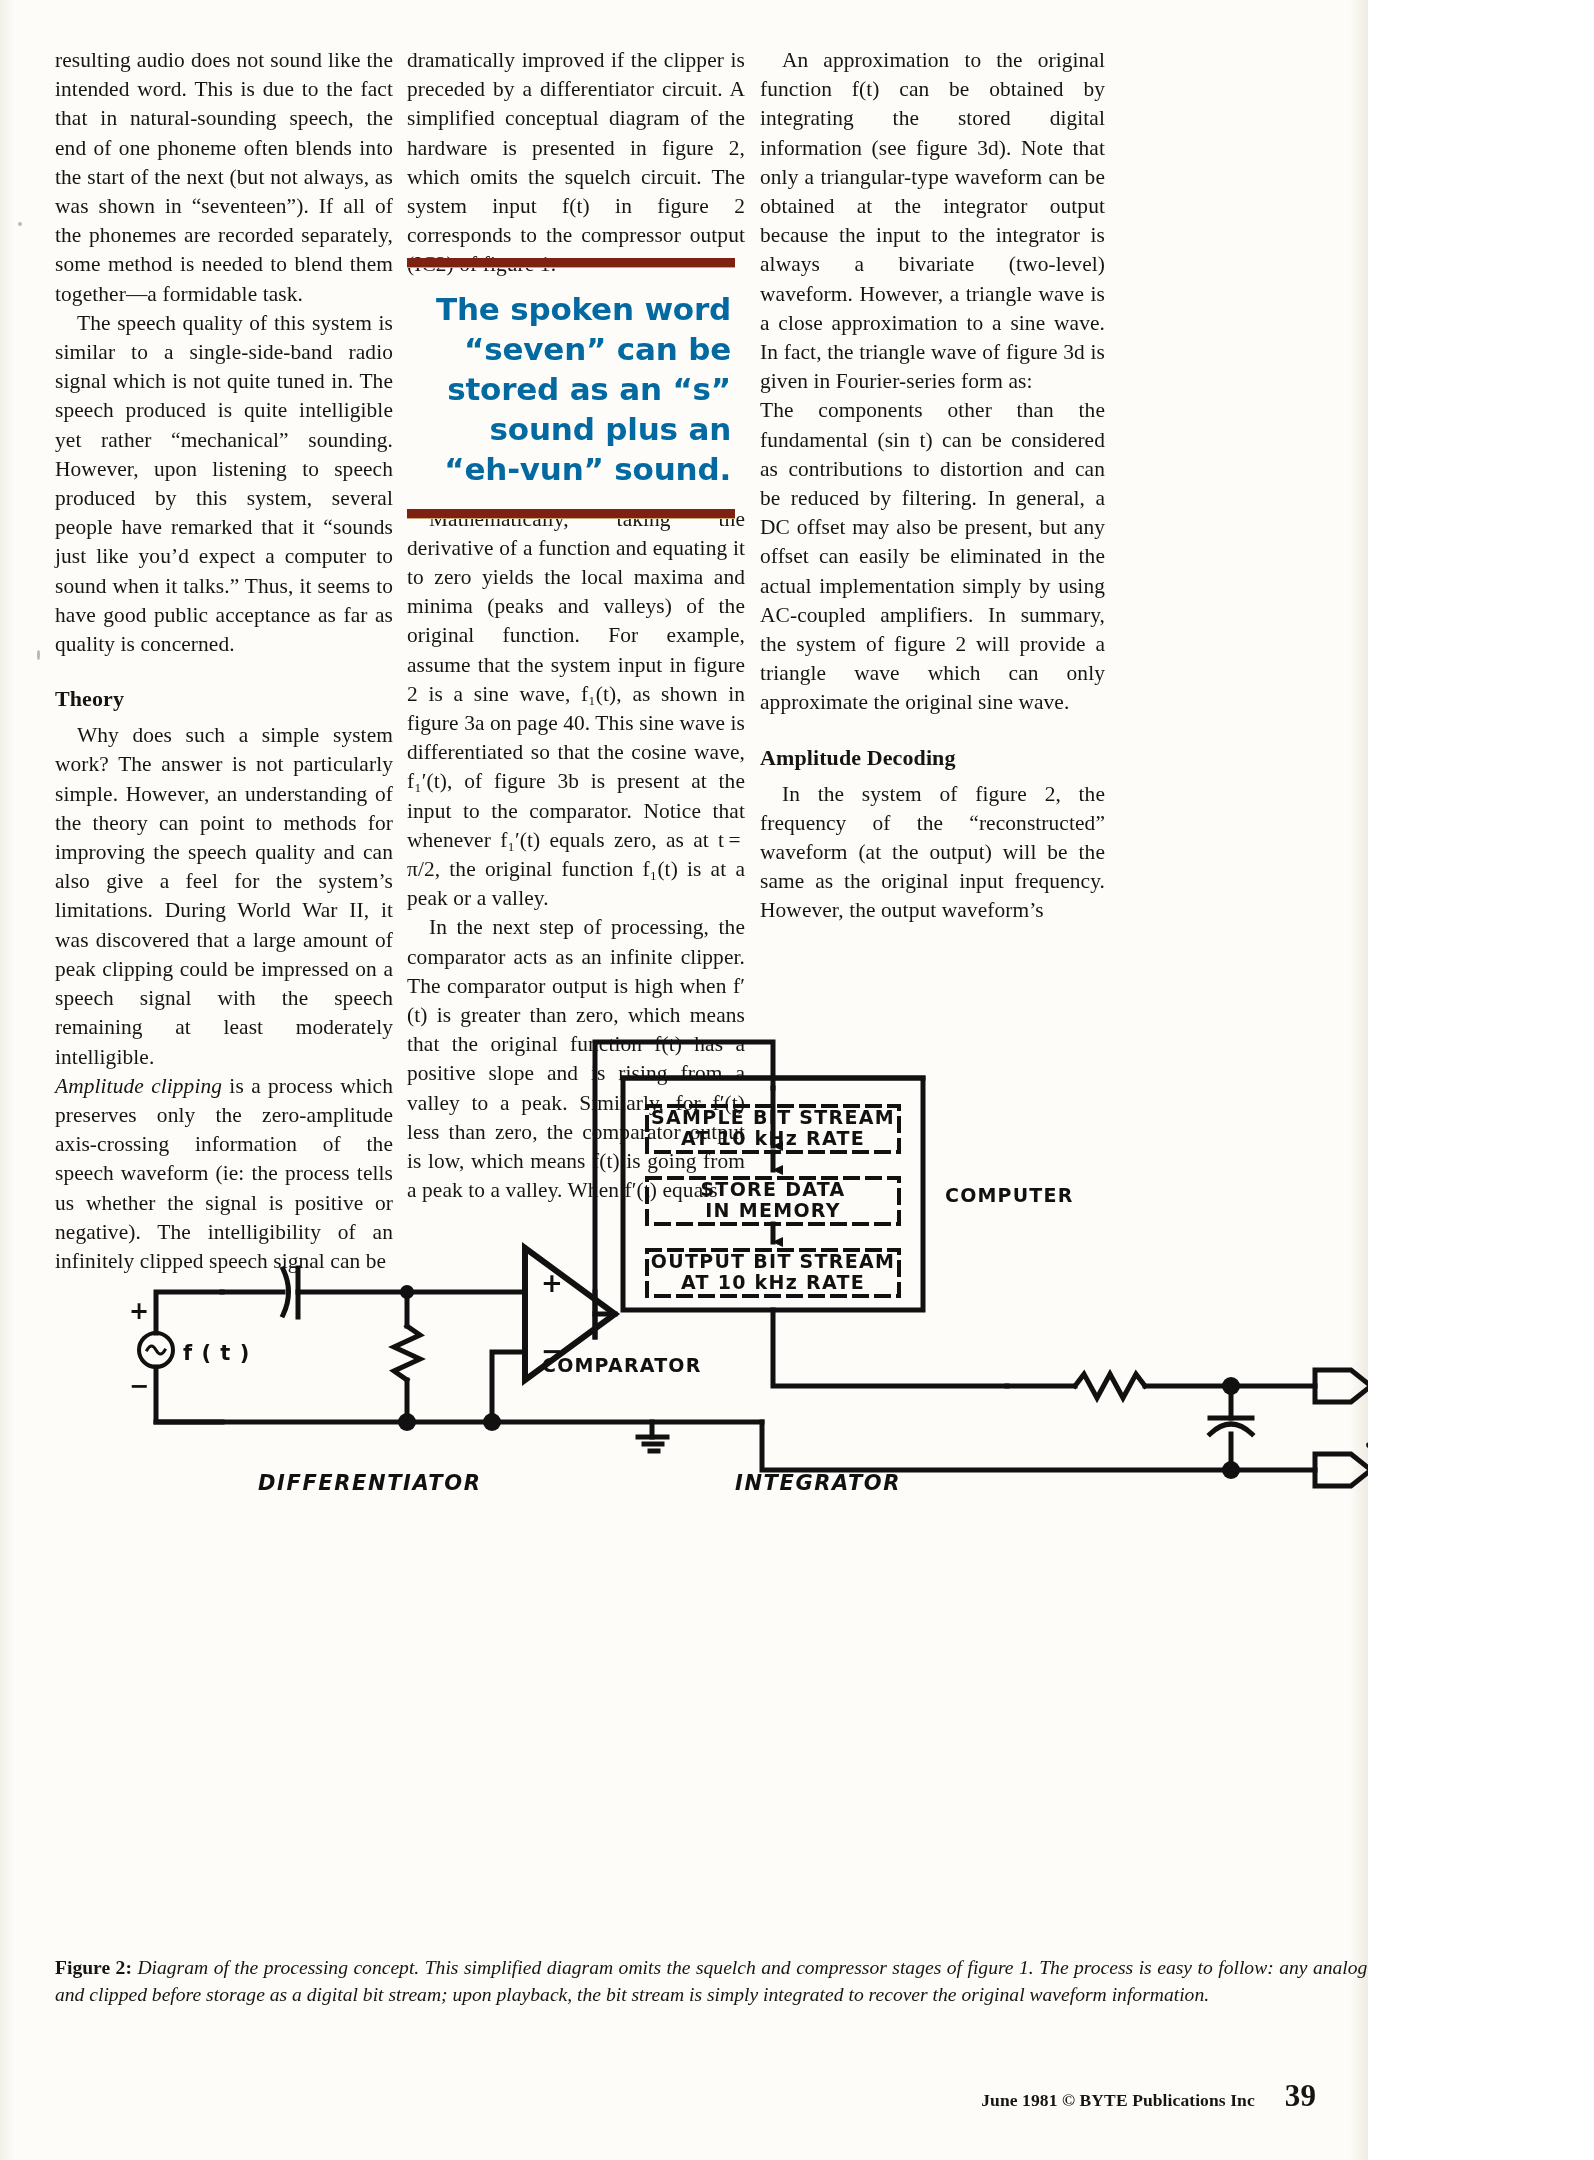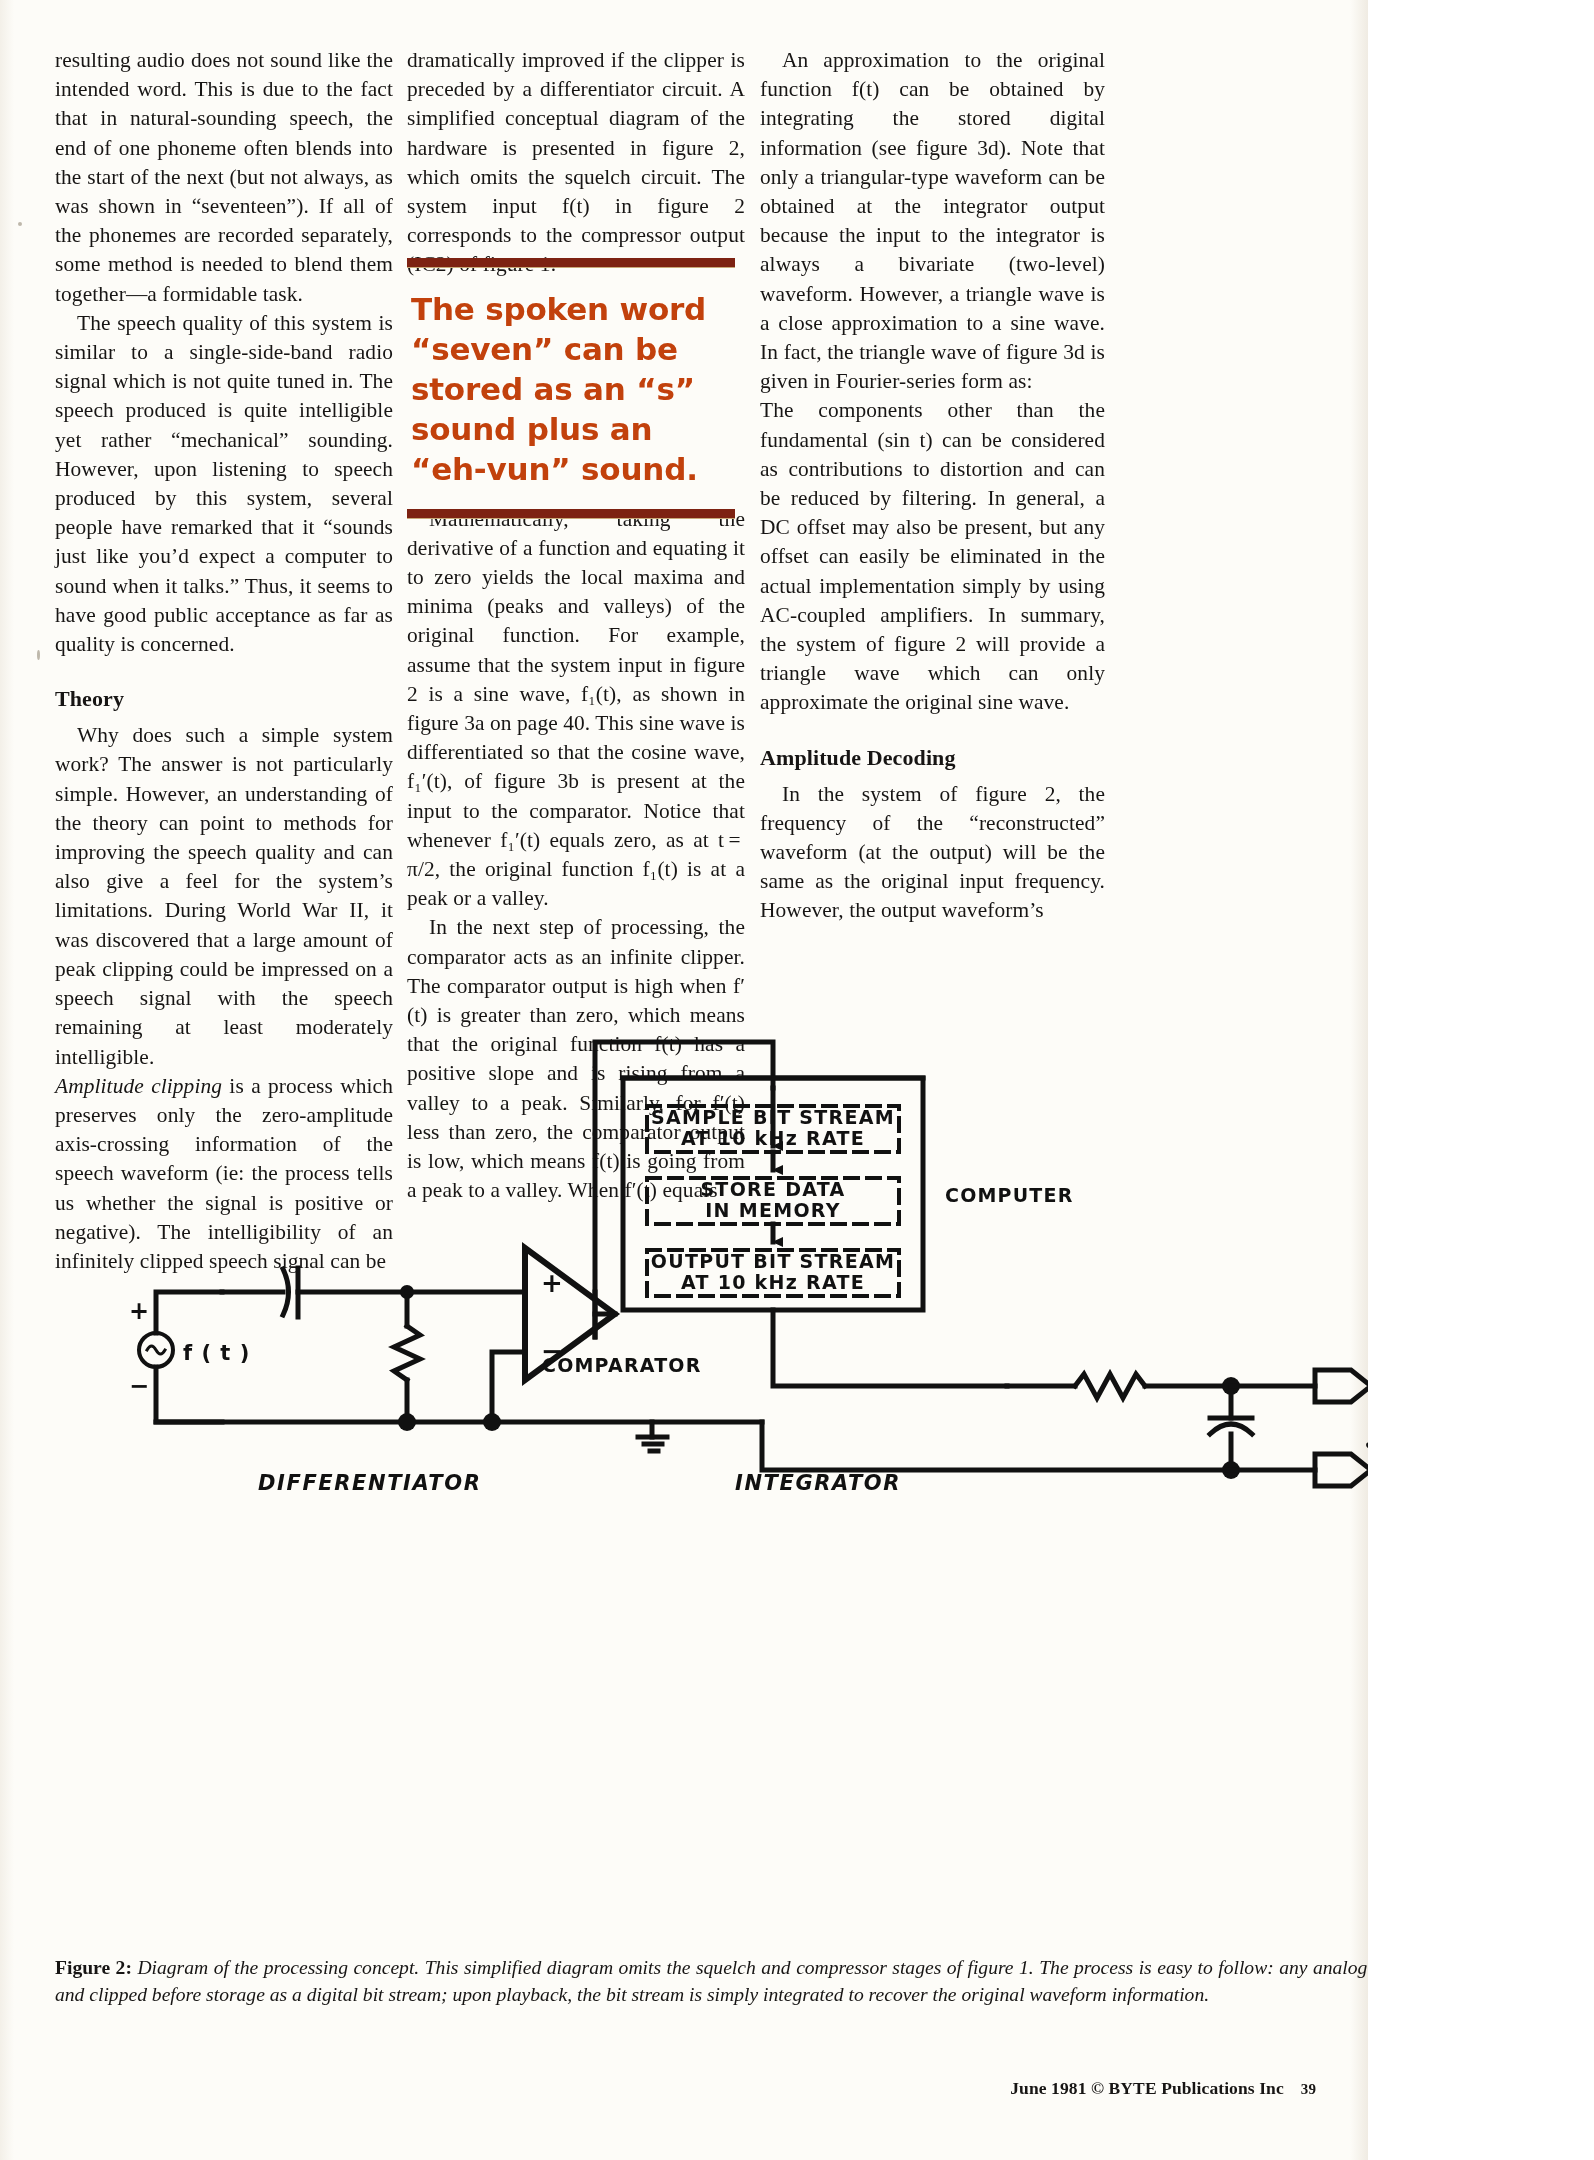--- a/index.html
+++ b/index.html
@@ -90,22 +90,22 @@
     height: 9px;
     background: #7d2212;
     box-shadow: 0 1px 0 #c8a878;
   }
   .pq-rule.bottom { margin-top: 0; }
   .pq-text {
     font-family: "DejaVu Sans", sans-serif;
     font-weight: bold;
     font-size: 31px;
     line-height: 40px;
-    color: #c2410c;
-    text-align: left;
+    color: #0369a1;
+    text-align: right;
     padding: 22px 4px 20px 4px;
     letter-spacing: -0.2px;
   }
   .pq-text span { display: block; }
 
   
   .formula {
     font-size: 22px;
     line-height: 30px;
     margin: 18px 0 18px 0;
@@ -134,22 +134,22 @@
   .footer {
     position: absolute;
     right: 52px;
     top: 2078px;
     font-size: 17.5px;
     font-weight: bold;
     letter-spacing: .1px;
     white-space: nowrap;
   }
   .footer .pageno {
-    font-size: 15px;
-    margin-left: 17px;
+    font-size: 31px;
+    margin-left: 30px;
   }
 </style>
 </head>
 <body>
 
 <div class="page">
   <div class="scan-edge-left"></div>
   <div class="scan-edge-right"></div>
   <div class="scan-mark" style="left:1570px;top:12px;width:10px;height:22px;"></div>
   <div class="scan-mark" style="left:18px;top:222px;width:4px;height:4px;"></div>

